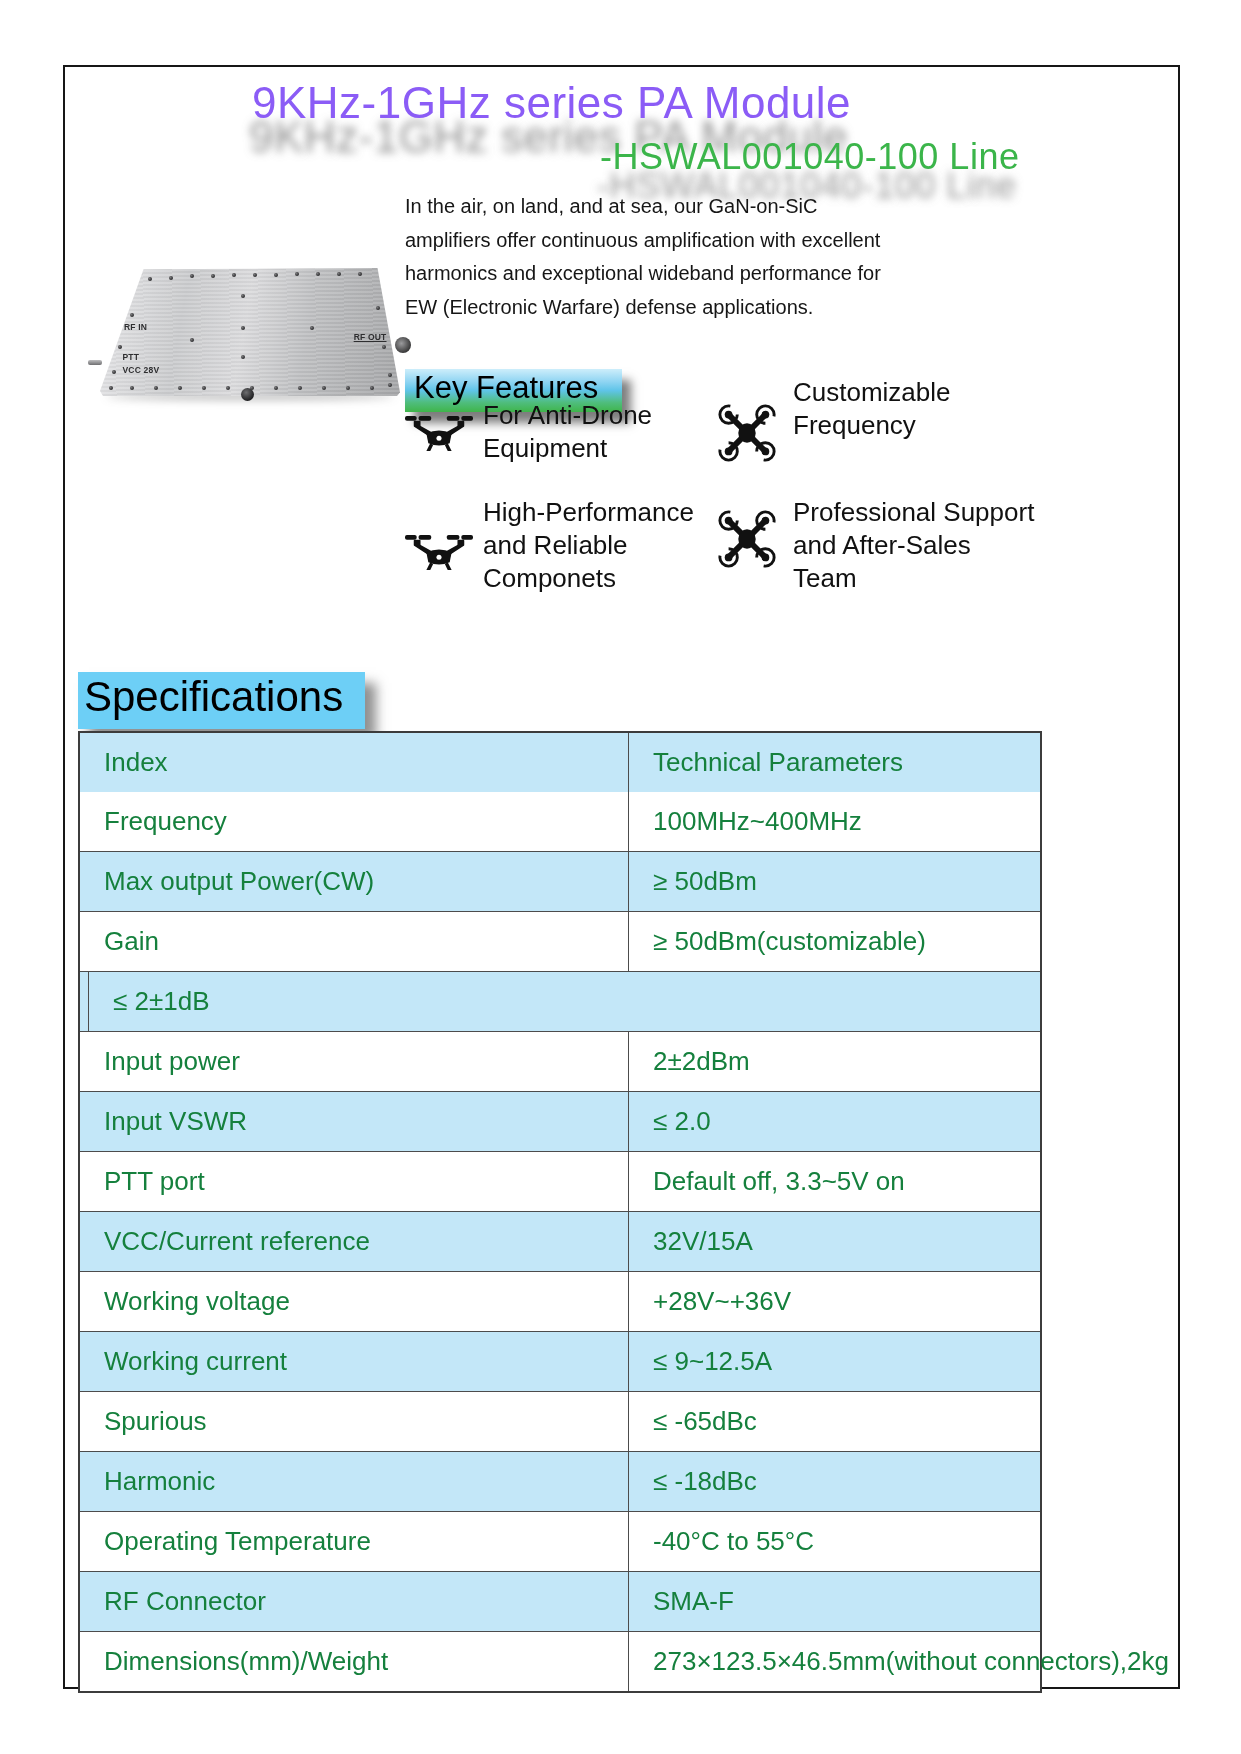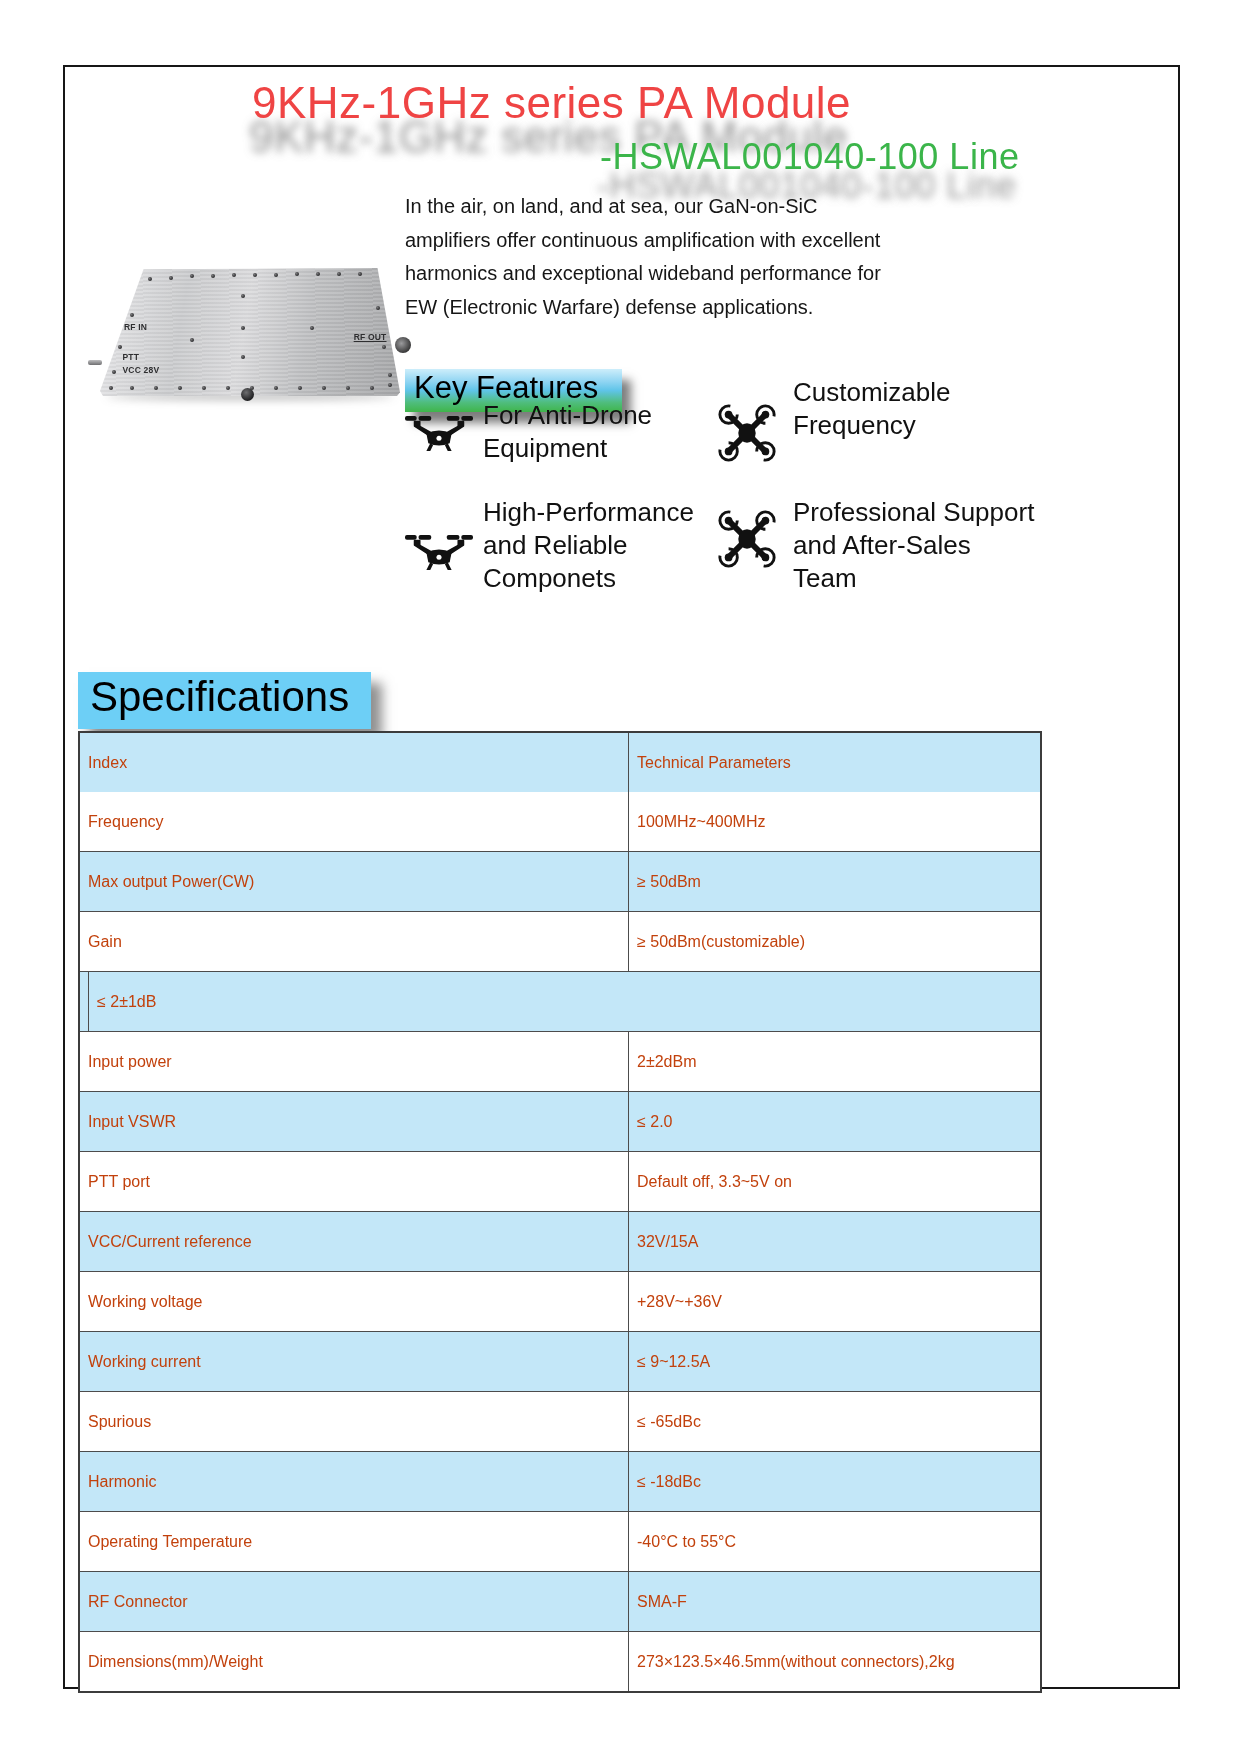--- a/index.html
+++ b/index.html
@@ -7,21 +7,21 @@
     position:relative; width:1241px; height:1754px; background:#ffffff;
     font-family:"Liberation Sans", sans-serif; color:#111; overflow:hidden;
   }
   .frame{
     position:absolute; left:63px; top:65px; width:1113px; height:1620px;
     border:2px solid #161616;
   }
   
   .doc-title{
     position:absolute; left:252px; top:78px;
-    font-size:44px; font-weight:400; color:#ef4444; letter-spacing:.5px;
+    font-size:44px; font-weight:400; color:#8b5cf6; letter-spacing:.5px;
     text-shadow:-3px 34px 9px rgba(105,105,105,.75);
     white-space:nowrap;
   }
   .doc-subtitle{
     position:absolute; left:600px; top:136px;
     font-size:36px; font-weight:400; color:#3BB54A; letter-spacing:.5px;
     text-shadow:-3px 29px 8px rgba(105,105,105,.7);
     white-space:nowrap;
   }
   .intro{
@@ -29,21 +29,21 @@
     font-size:20px; line-height:33.5px; color:#161616; white-space:pre-line;
   }
   .kf-heading{
     position:absolute; left:405px; top:369px;
     padding:1px 24px 6px 9px; font-size:31px; color:#000; white-space:nowrap;
     background:linear-gradient(180deg,#cdeefb 0%,#8ed4f2 30%,#5fc4e8 50%,#4fbd7d 78%,#3fb54a 100%);
     box-shadow:9px 11px 9px rgba(40,40,40,.6);
   }
   .spec-heading{
     position:absolute; left:78px; top:672px;
-    padding:1px 22px 8px 12px; font-size:42px; color:#000; white-space:nowrap;
+    padding:1px 22px 8px 6px; font-size:42px; color:#000; white-space:nowrap;
     background:#6DCFF6;
     box-shadow:11px 11px 11px rgba(70,70,70,.6);
   }
   
   .module{position:absolute; left:100px; top:268px; width:300px; height:128px;}
   .module .plate{
     position:absolute; inset:0;
     clip-path:polygon(14.5% 1%, 92.5% 0%, 100% 97%, 99% 100%, 1% 100%, 0% 96%);
     background:
       repeating-linear-gradient(178deg, rgba(255,255,255,.10) 0 2px, rgba(0,0,0,.03) 2px 4px),
@@ -73,22 +73,22 @@
   .feature-icon{position:absolute;}
   .feature-icon svg{display:block; fill:#111;}
   
   .spec-table{
     position:absolute; left:78px; top:731px; width:960px;
     border:2px solid #3c3c3c; background:#fff;
   }
   .t-row{display:grid; grid-template-columns:540px 1fr; height:59px; border-top:1px solid #4c4c4c;}
   .t-row:first-child{border-top:none;}
   .t-row > div{
-    display:flex; align-items:center; padding-left:8px;
-    font-size:16px; color:#c2410c; white-space:nowrap; overflow:visible;
+    display:flex; align-items:center; padding-left:24px;
+    font-size:26px; color:#15803d; white-space:nowrap; overflow:visible;
   }
   .t-row > div:last-child{border-left:1px solid #4c4c4c;margin-left:8px;}
   .row-blue{background:#C3E7F8;}
   .row-white{background:#ffffff;}
 </style>
 </head>
 <body>
 
 <div class="page">
   <div class="frame"></div>

